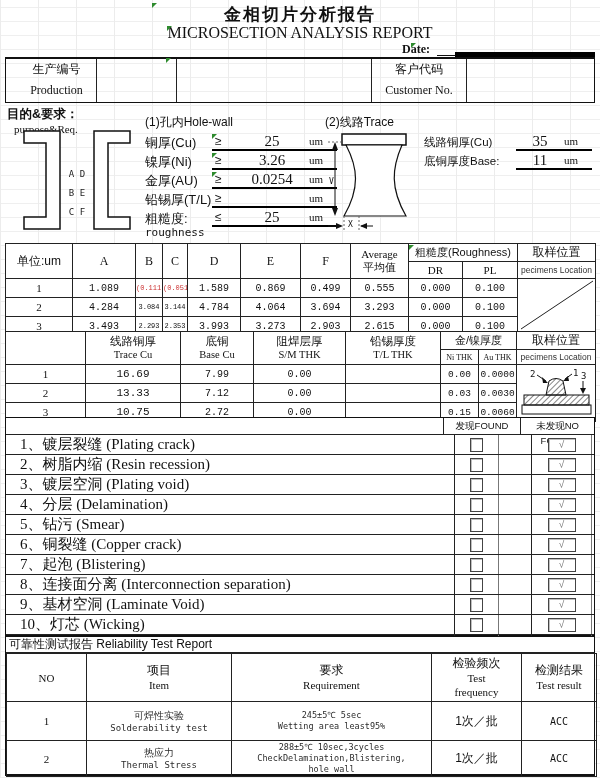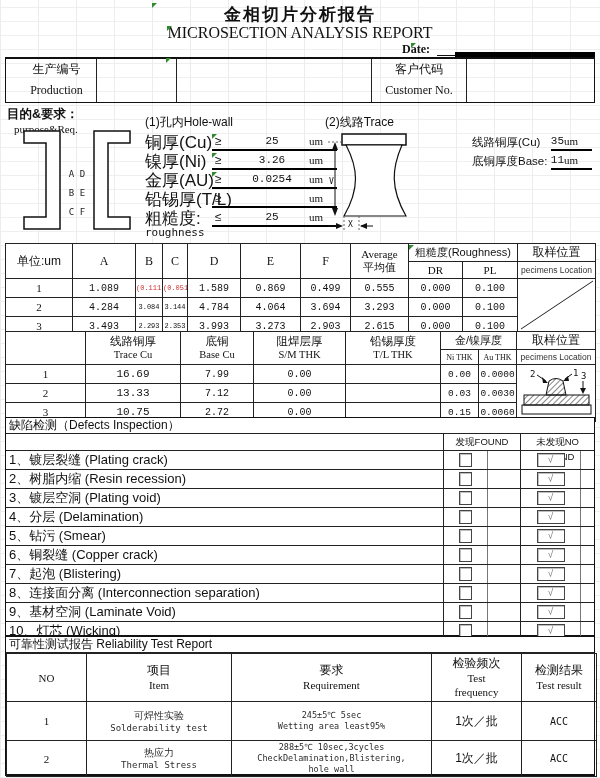--- a/index.html
+++ b/index.html
@@ -28,28 +28,28 @@
   .info-cell .en{font-size:12px;line-height:22px;text-align:center;font-family:"Liberation Serif",serif;}
   .split .cn{border-bottom:1px solid #333;}
 
   
   .p-cn{left:7px;top:106px;font-size:12.5px;font-weight:600;}
   .p-en{left:14px;top:123px;font-size:11px;font-family:Liberation Serif, serif;}
   .hw-title{left:145px;top:114px;font-size:12px;}
   .tr-title{left:325px;top:114px;font-size:12px;}
   .spec{left:145px;top:132px;width:192px;}
   .spec-row{display:flex;height:19px;align-items:flex-end;}
-  .spec-lab{width:67px;font-size:17px;line-height:17px;white-space:nowrap;}
+  .spec-lab{width:67px;font-size:13px;line-height:17px;white-space:nowrap;}
   .spec-line{flex:1;display:flex;align-items:flex-end;border-bottom:2px solid #000;position:relative;}
   .spec-op{width:20px;font-size:12px;line-height:15px;text-align:left;padding-left:3px;}
-  .spec-val{flex:1;text-align:center;font-size:11px;line-height:15px;font-family:Liberation Mono, monospace;}
+  .spec-val{flex:1;text-align:center;font-size:15px;line-height:15px;font-family:Liberation Serif, serif;}
   .spec-unit{width:28px;font-size:11px;line-height:15px;font-family:"Liberation Serif",serif;}
   .rough-lab{left:145px;top:226px;font-size:11px;}
   .spec2{left:424px;top:132px;width:168px;}
-  .spec2 .spec-lab{width:92px;font-size:11.5px;margin-left:48px;}
+  .spec2 .spec-lab{width:92px;font-size:11.5px;}
 
   
   table.tbl{border-collapse:collapse;table-layout:fixed;background:#fff;position:absolute;}
   table.tbl td{border:1px solid #222;text-align:center;vertical-align:middle;padding:0;overflow:hidden;white-space:nowrap;}
   .t1{left:5px;top:243px;width:590px;}
   .t1 .hl{font-family:"Liberation Serif",serif;font-size:12px;}
   .t1 .unit{font-size:12px;}
   .t1 .avg .e{font-family:"Liberation Serif",serif;font-size:11px;line-height:13px;}
   .t1 .avg .c{font-size:11px;line-height:13px;}
   .t1 .rg{font-size:11px;position:relative;}
@@ -69,21 +69,21 @@
 
   
   .def{left:5px;top:417px;width:590px;height:219px;border:1.5px solid #111;box-sizing:border-box;background:#fff;display:flex;flex-direction:column;}
   .def-title{height:16px;border-bottom:1px solid #222;font-size:12px;line-height:15px;padding-left:3px;}
   .def-hdr{height:16px;border-bottom:1px solid #222;display:flex;}
   .dh-sp{width:438px;border-right:1px solid #222;box-sizing:border-box;}
   .dh-f{width:77px;border-right:1px solid #222;box-sizing:border-box;font-size:9.5px;text-align:center;line-height:15px;}
   .dh-nf{flex:1;font-size:9.5px;text-align:center;line-height:15px;}
   .d-item{flex:1;display:flex;border-bottom:1px solid #222;align-items:center;}
   .d-item:last-child{border-bottom:none;}
-  .d-lab{width:438px;border-right:1px solid #222;box-sizing:border-box;font-size:13px;padding-left:3px;height:100%;display:flex;align-items:center;font-family:Liberation Sans, sans-serif;}
+  .d-lab{width:438px;border-right:1px solid #222;box-sizing:border-box;font-size:15px;padding-left:3px;height:100%;display:flex;align-items:center;font-family:Liberation Serif, serif;margin-left:11px;}
   .d-c1{width:44px;border-right:1px solid #777;box-sizing:border-box;height:100%;display:flex;align-items:center;justify-content:center;}
   .d-c2{width:33px;border-right:1px solid #222;box-sizing:border-box;height:100%;}
   .d-c3{width:60px;border-right:1px solid #777;box-sizing:border-box;height:100%;display:flex;align-items:center;justify-content:center;}
   .d-c4{flex:1;height:100%;}
   .cbx{width:11px;height:12px;border:1px solid #444;background:#fff;box-shadow:inset 1px 1px 0 rgba(0,0,0,.25);}
   .cbx-chk{width:26px;height:12px;border:1px solid #444;background:#fff;box-shadow:inset 1px 1px 0 rgba(0,0,0,.25);
            color:#777;font-size:10px;line-height:11px;text-align:center;}
 
   
   .rel{left:5px;top:636px;width:590px;height:140px;border:1.5px solid #111;border-bottom:2.5px solid #111;box-sizing:border-box;background:#fff;}
@@ -387,21 +387,20 @@
       <td class="val">2.72</td>
       <td class="val">0.00</td>
       <td class="val"></td>
       <td class="val" style="font-size:9.5px">0.15</td>
       <td class="val" style="font-size:9.5px">0.0060</td>
     </tr>
   </tbody>
     </table>
 
   <div class="abs def">
-    <div class="def-title">缺陷检测（Defects Inspection）</div>
     <div class="def-hdr">
       <div class="dh-sp"></div>
       <div class="dh-f">发现FOUND</div>
       <div class="dh-nf">未发现NO FOUND</div>
     </div>
 
     <div class="d-item">
       <div class="d-lab">1、镀层裂缝 (Plating crack)</div>
       <div class="d-c1">
           <div class="cbx"></div>

